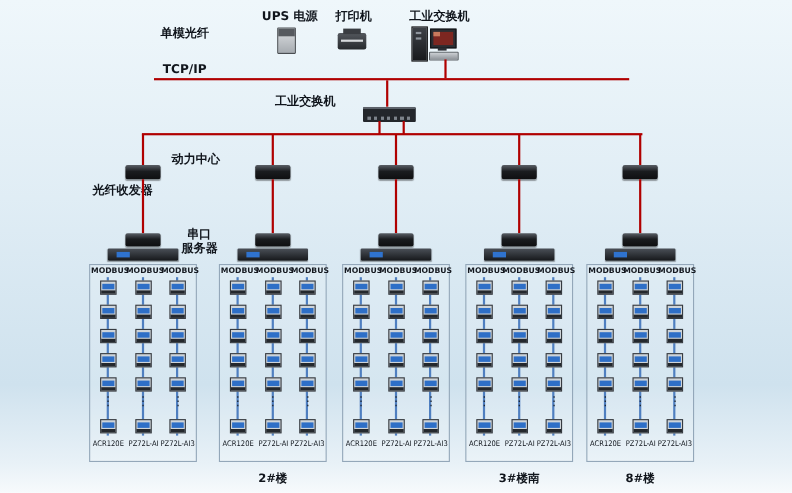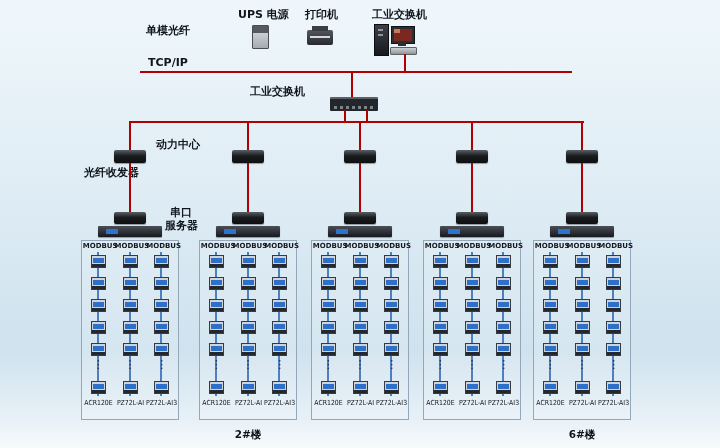--- a/index.html
+++ b/index.html
@@ -493,20 +493,21 @@
               <div class="m-base"></div>
             </div>
             <div class="dots">⋮</div>
             <div class="meter" style="top:140px">
               <div class="m-scr"></div>
               <div class="m-base"></div>
             </div>
             <div class="model">PZ72L-AI3</div>
           </div>
         </div>
+        <div class="bldg">3#楼南</div>
       </div>
       <div class="group" style="left: 533px;">
         <div class="red-v" style="left:48px;top:0;height:28px"></div>
         <div class="transceiver" style="top:28px"></div>
         <div class="red-v" style="left:48px;top:41px;height:49px"></div>
         <div class="transceiver t2" style="top:90px"></div>
         <div class="server" style="top:104px">
           <div class="srv-scr"></div>
         </div>
         <div class="mbox">
@@ -594,17 +595,17 @@
               <div class="m-base"></div>
             </div>
             <div class="dots">⋮</div>
             <div class="meter" style="top:140px">
               <div class="m-scr"></div>
               <div class="m-base"></div>
             </div>
             <div class="model">PZ72L-AI3</div>
           </div>
         </div>
-        <div class="bldg">6#楼</div>
+        <div class="bldg">8#楼</div>
       </div>
     </div>
 
 </div>
 
 </body></html>

